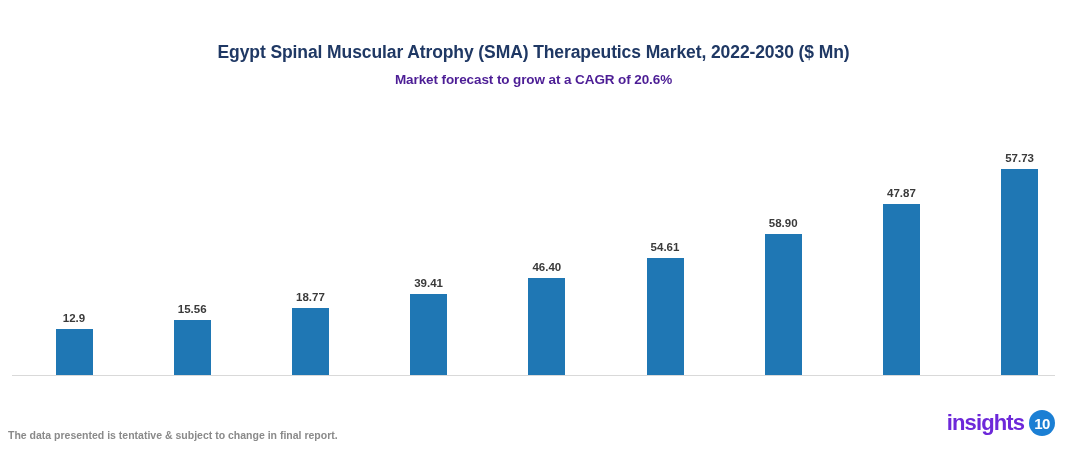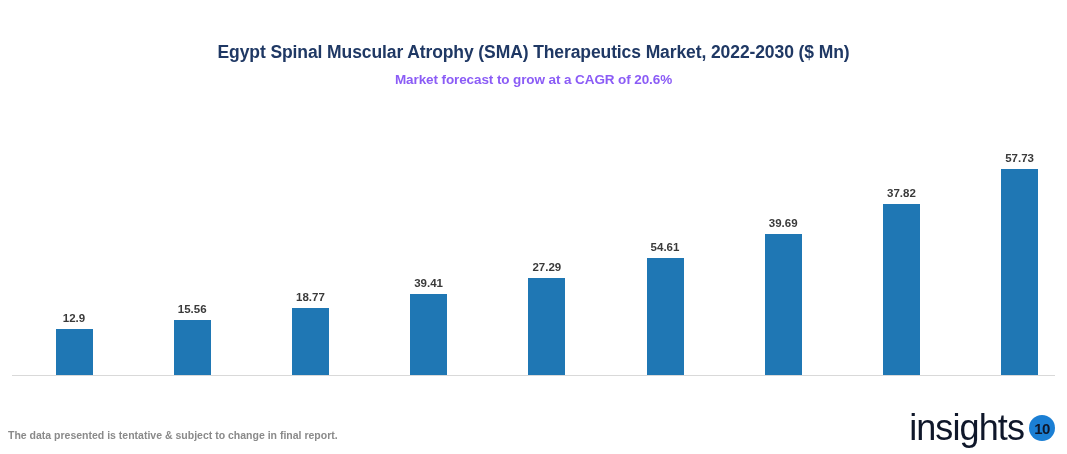--- a/index.html
+++ b/index.html
@@ -32,21 +32,21 @@
     white-space: nowrap;
   }
   #chart-subtitle {
     position: absolute;
     left: 0;
     top: 72px;
     width: 1067px;
     text-align: center;
     font-size: 13.5px;
     font-weight: bold;
-    color: #8b5cf6;
+    color: #4c1d95;
     letter-spacing: -0.1px;
     white-space: nowrap;
   }
 
   
   #plot {
     position: absolute;
     left: 12px;
     top: 110px;
     width: 1043px;
@@ -121,32 +121,32 @@
   }
   #logo {
     position: absolute;
     right: 12px;
     top: 410px;
     display: flex;
     align-items: center;
     gap: 5px;
   }
   #logo-word {
-    font-size: 36px;
-    font-weight: normal;
-    color: #0f172a;
+    font-size: 22px;
+    font-weight: bold;
+    color: #6d28d9;
     letter-spacing: -0.9px;
     line-height: 1;
   }
   #logo-badge {
     width: 26px;
     height: 26px;
     border-radius: 50%;
     background: #1b7fd4;
-    color: #0f172a;
+    color: #ffffff;
     font-size: 15px;
     font-weight: bold;
     display: flex;
     align-items: center;
     justify-content: center;
     letter-spacing: -0.6px;
   }
 </style>
 </head>
 <body>
@@ -178,39 +178,39 @@
           </div>
         </div>
         <div class="bar-slot" style="left: 358.6px;">
           <div class="bar-col">
             <div class="bar-value">39.41</div>
             <div class="bar-rect" title="2025F: 22.63" style="height: 81px; background: rgb(31, 119, 180);"></div>
           </div>
         </div>
         <div class="bar-slot" style="left: 476.8px;">
           <div class="bar-col">
-            <div class="bar-value">27.29</div>
+            <div class="bar-value">46.40</div>
             <div class="bar-rect" title="2026F: 27.29" style="height: 97px; background: rgb(31, 119, 180);"></div>
           </div>
         </div>
         <div class="bar-slot" style="left: 595px;">
           <div class="bar-col">
             <div class="bar-value">54.61</div>
             <div class="bar-rect" title="2027F: 32.91" style="height: 117px; background: rgb(31, 119, 180);"></div>
           </div>
         </div>
         <div class="bar-slot" style="left: 713.2px;">
           <div class="bar-col">
-            <div class="bar-value">39.69</div>
+            <div class="bar-value">58.90</div>
             <div class="bar-rect" title="2028F: 39.69" style="height: 141px; background: rgb(31, 119, 180);"></div>
           </div>
         </div>
         <div class="bar-slot" style="left: 831.4px;">
           <div class="bar-col">
-            <div class="bar-value">37.82</div>
+            <div class="bar-value">47.87</div>
             <div class="bar-rect" title="2029F: 47.87" style="height: 171px; background: rgb(31, 119, 180);"></div>
           </div>
         </div>
         <div class="bar-slot" style="left: 949.6px;">
           <div class="bar-col">
             <div class="bar-value">57.73</div>
             <div class="bar-rect" title="2030F: 57.73" style="height: 206px; background: rgb(31, 119, 180);"></div>
           </div>
         </div>
       </div>

